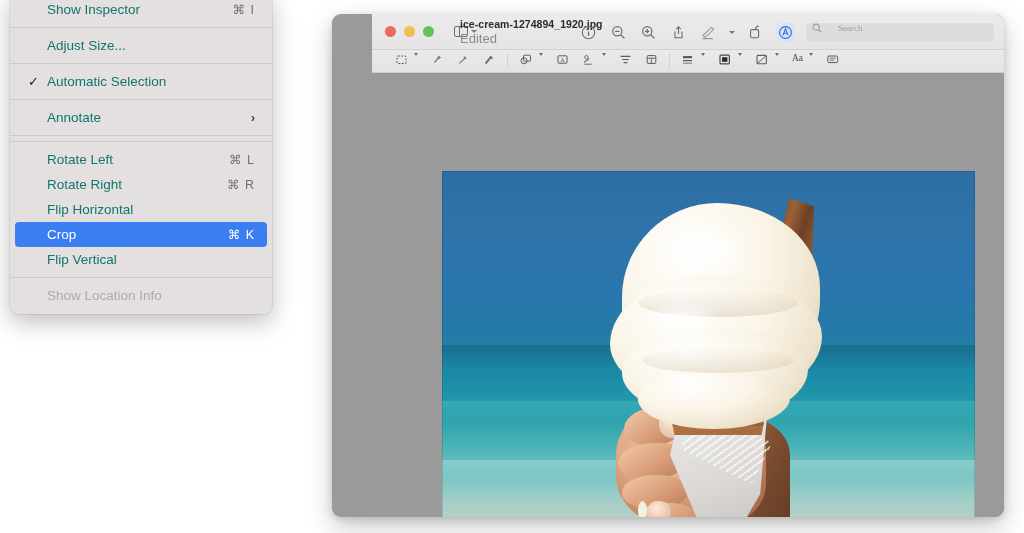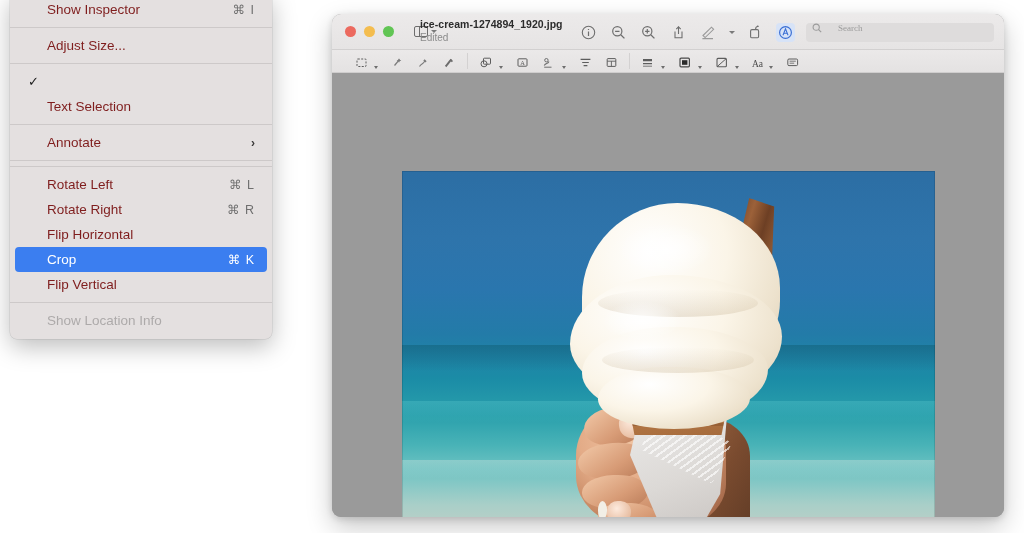--- a/index.html
+++ b/index.html
@@ -12,20 +12,21 @@
   #root { position: relative; width: 1024px; height: 533px; background: #fff; }
 
   
   #preview-window {
     position: absolute; left: 332px; top: 14px;
     width: 672px; height: 503px;
     border-radius: 9px;
     background: #9a9a9a;
     box-shadow: 0 10px 26px rgba(0,0,0,0.22), 0 2px 7px rgba(0,0,0,0.14);
     overflow: hidden;
+    padding-left: 40px;
   }
   .titlebar {
     position: relative; height: 36px;
     background: linear-gradient(#eceaea, #e6e4e4);
     border-bottom: 1px solid #d2d0d0;
     display: flex; align-items: center;
   }
   .traffic { display: flex; gap: 8px; margin-left: 13px; }
   .tl { width: 11px; height: 11px; border-radius: 50%; }
   .tl.red { background: #ec6a5f; }
@@ -35,41 +36,41 @@
   .sidebar-toggle { display: flex; align-items: center; gap: 3px; margin-left: 20px; }
   .sb-icon { width: 14px; height: 11px; border: 1.2px solid #6d6d6d; border-radius: 2px; position: relative; }
   .sb-icon::before { content:""; position:absolute; left:4px; top:-1px; bottom:-1px; width:1.2px; background:#6d6d6d; }
   .chev-d { width:0;height:0;border-left:3px solid transparent;border-right:3px solid transparent;border-top:3.4px solid #7a7a7a; }
 
   .title-block {
     position: absolute; left: 88px; top: 4px;
     display: flex; flex-direction: column; line-height: 1.15;
   }
   .doc-title { font-size: 10.5px; font-weight: bold; color: #2c2c2c; letter-spacing: 0.05px; }
-  .doc-sub { font-size: 10px; color: #8b8b8b; margin-top: 2px; }
+  .doc-sub { font-size: 13px; color: #8b8b8b; margin-top: 2px; }
 
   .tb-right { position: absolute; right: 10px; top: 0; height: 36px; display: flex; align-items: center; gap: 11px; }
   .tbtn { width: 19px; height: 19px; display:flex; align-items:center; justify-content:center; border-radius:4px; }
   .tbtn.active { background: #d7e3f7; }
   .tbtn svg { display:block; }
   .search-box {
     width: 188px; height: 19px; background: #dedcdc; border-radius: 4px;
     display: flex; padding: 0 6px; gap: 16px; font-family: Liberation Serif, serif;
   }
   .search-ph { font-size: 9px; color: #9b9b9b; }
 
   
   .markup-bar {
     height: 23px; background: linear-gradient(#ebe9e9,#e4e2e2);
     border-bottom: 1px solid #cfcdcd;
     display: flex; align-items: center; padding-left: 12px; gap: 0;
   }
   .mgroup { display: flex; align-items: center; gap: 13px; padding: 0 11px; }
   .mgroup + .mgroup { border-left: 1px solid #d3d1d1; }
-  .mitem { display: flex; align-items: flex-end; gap: 6px; height: 16px; }
+  .mitem { display: flex; align-items: flex-start; gap: 6px; height: 16px; }
   .mitem svg { display: block; }
   .chev-s { width:0;height:0;border-left:2.6px solid transparent;border-right:2.6px solid transparent;border-top:3px solid #6e6e6e; }
   .aa { font-size: 9.5px; color: #4a4a4a; font-family: "Liberation Serif", serif; }
 
   
   .canvas { position: relative; width: 100%; height: 444px; background: #9a9a9a; }
   #photo {
     position: absolute; left: 70px; top: 98px; width: 533px; height: 371px;
     overflow: hidden; background: #2f72a8;
   }
@@ -153,21 +154,21 @@
     background: #e4e0e0; border-radius: 7px;
     box-shadow: 0 8px 24px rgba(0,0,0,0.26), 0 0 0 0.5px rgba(0,0,0,0.12);
     padding: 5px 0 6px 0;
     overflow: hidden;
   }
   .mi {
     position: relative; display: flex; align-items: center;
     height: 25px; padding: 0 12px 0 0; margin: 0 5px;
     border-radius: 4px;
   }
-  .mi .lbl { font-size: 13.5px; color: #7f1d1d; padding-left: 32px; white-space: nowrap; }
+  .mi .lbl { font-size: 13.5px; color: #0f766e; padding-left: 32px; white-space: nowrap; }
   .mi .key { margin-left: auto; font-size: 12.5px; color: #6f6f6f; letter-spacing: 1px; }
   .mi.disabled .lbl { color: #adaaaa; }
   .mi.disabled .key { color: #b6b3b3; }
   .mi.selected { background: #3b7ef0; }
   .mi.selected .lbl, .mi.selected .key { color: #ffffff; }
   .mi .check { position: absolute; left: 13px; font-size: 13px; color: #1c1c1c; }
   .mi .arrow { margin-left: auto; font-size: 12px; color: #3a3a3a; font-weight: bold; }
   .sep { height: 1px; background: #cdc9c9; margin: 5px 0 5px 0; }
 </style>
 </head>
@@ -411,23 +412,21 @@
         <span class="lbl">Show Inspector</span>
         <span class="key">⌘ I</span>
       </div>
       <div class="sep"></div>
       <div class="mi">
         <span class="lbl">Adjust Size...</span>
       </div>
       <div class="sep"></div>
       <div class="mi">
         <span class="check">✓</span>
-      </div>
-      <div class="mi">
-        <span class="lbl">Text Selection</span>
+        <span class="lbl">Automatic Selection</span>
       </div>
       <div class="sep"></div>
       <div class="mi">
         <span class="lbl">Annotate</span>
         <span class="arrow">›</span>
       </div>
       <div class="sep"></div>
       <div class="sep"></div>
       <div class="mi">
         <span class="lbl">Rotate Left</span>

